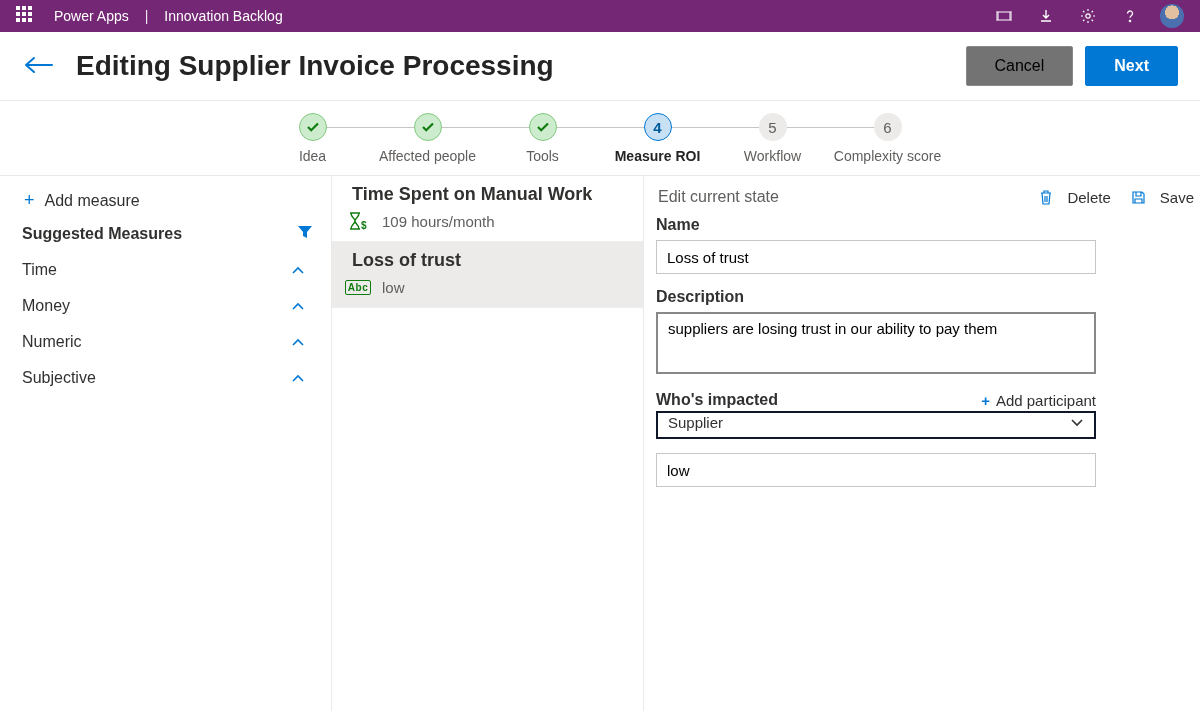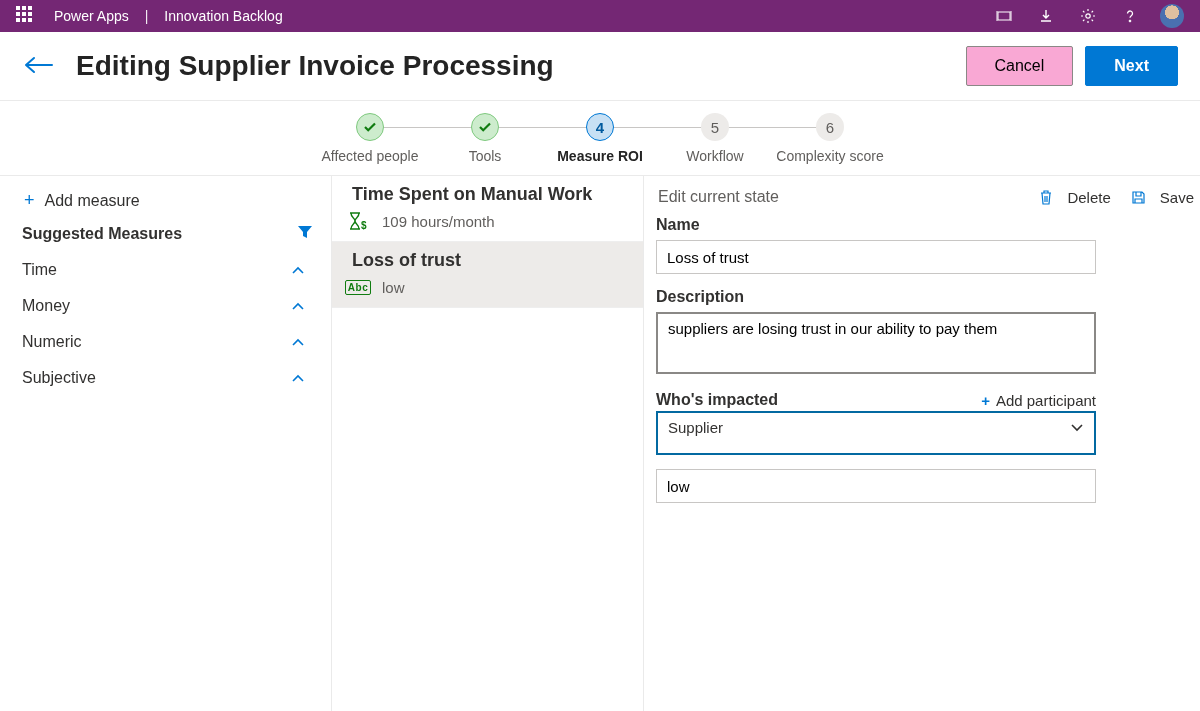--- a/index.html
+++ b/index.html
@@ -14,21 +14,21 @@
   .divider-v { margin: 0 6px; opacity: .9; }
   .topbar .flex { flex: 1; }
   .tb-icon { width: 32px; height: 32px; display: flex; align-items: center; justify-content: center; cursor: pointer; }
   .tb-icon svg { fill:#fff; stroke:#fff; }
   .avatar { width: 24px; height: 24px; border-radius: 50%; background: radial-gradient(circle at 50% 35%, #e0c0a0 0 35%, #4a70b0 36% 100%); margin: 0 8px 0 4px; }
 
   
   .header { display: flex; align-items: center; padding: 14px 22px; border-bottom: 1px solid #eaeaea; }
   .back { color: #0078d4; margin-right: 18px; cursor: pointer; }
   .title { font-size: 28px; font-weight: 600; color: #242424; flex: 1; }
-  .btn { height: 40px; padding: 0 28px; font-size: 16px; border-radius: 2px; border: 1px solid #8a8886; background: #f9a8d4; cursor: pointer; margin-left: 12px; }
+  .btn { height: 40px; padding: 0 28px; font-size: 16px; border-radius: 2px; border: 1px solid #8a8886; background: #737373; cursor: pointer; margin-left: 12px; }
   .btn.primary { background: #0078d4; border-color: #0078d4; color: #fff; font-weight: 600; }
 
   
   .stepper { display: flex; justify-content: center; align-items: flex-start; padding: 12px 0 10px; border-bottom: 1px solid #eaeaea; }
   .step { width: 115px; position: relative; text-align: center; }
   .step:not(:last-child)::after { content: ""; position: absolute; top: 14px; left: 60%; width: 92px; height: 1px; background: #c8c6c4; z-index: 0; }
   .step .circle { width: 28px; height: 28px; border-radius: 50%; margin: 0 auto 6px; display: flex; align-items: center; justify-content: center; position: relative; z-index: 1; font-size: 15px; color: #605e5c; background: #edebe9; }
   .step.done .circle { background: #cdeccd; border: 1px solid #7fc97f; }
   .step.done .circle svg { stroke: #107c10; }
   .step.current .circle { background: #c7e0f4; border: 1px solid #0078d4; color: #005a9e; font-weight: 600; }
@@ -61,21 +61,21 @@
   
   .edit-header { display: flex; align-items: center; padding: 2px 0 10px 2px; }
   .edit-header .cap { font-size: 16px; color: #605e5c; flex: 1; }
   .action { display: flex; align-items: center; gap: 14px; color: #323130; font-size: 15px; margin-left: 20px; cursor: pointer; }
   .action svg { stroke: #0078d4; fill: none; }
   .field { margin-bottom: 14px; }
   .field label { display: block; font-weight: 600; font-size: 16px; margin-bottom: 6px; }
   .input, .textarea, .select { width: 440px; border: 1px solid #c8c6c4; font-size: 15px; font-family: inherit; padding: 6px 10px; background: #fff; }
   .input { height: 34px; }
   .textarea { height: 62px; resize: none; border: 2px solid #8a8886; }
-  .select { height: 44px; border: 2px solid #0369a1; display: flex; align-items: flex-start; justify-content: space-between; }
+  .select { height: 28px; border: 2px solid #0f172a; display: flex; align-items: flex-end; justify-content: space-between; }
   .impact-row { display: flex; align-items: center; width: 440px; justify-content: space-between; margin-bottom: 2px; }
   .add-part { display: flex; align-items: center; gap: 6px; color: #323130; font-size: 15px; cursor: pointer; }
   .add-part .plus { color: #0078d4; font-weight: 600; }
 
   svg.check { stroke-width: 2.2; fill: none; }
 </style>
 </head>
 <body>
 
 <div class="topbar">
@@ -125,20 +125,28 @@
     <svg width="36" height="20" viewBox="0 0 36 20">
         <path d="M30 10H4M12 3L4 10l8 7" stroke="#0078d4" stroke-width="2" fill="none" stroke-linecap="round" stroke-linejoin="round"></path>
       </svg>
   </div>
   <div class="title">Editing Supplier Invoice Processing</div>
   <button class="btn">Cancel</button>
   <button class="btn primary">Next</button>
 </div>
 
 <div class="stepper">
+  <div class="step done">
+    <div class="circle">
+        <svg class="check" width="14" height="14" viewBox="0 0 14 14">
+          <path d="M2 7l3.2 3.2L12 3.5"></path>
+        </svg>
+      </div>
+    <div class="label">Idea</div>
+  </div>
   <div class="step done">
     <div class="circle">
         <svg class="check" width="14" height="14" viewBox="0 0 14 14">
           <path d="M2 7l3.2 3.2L12 3.5"></path>
         </svg>
       </div>
     <div class="label">Affected people</div>
   </div>
   <div class="step done">
     <div class="circle">

